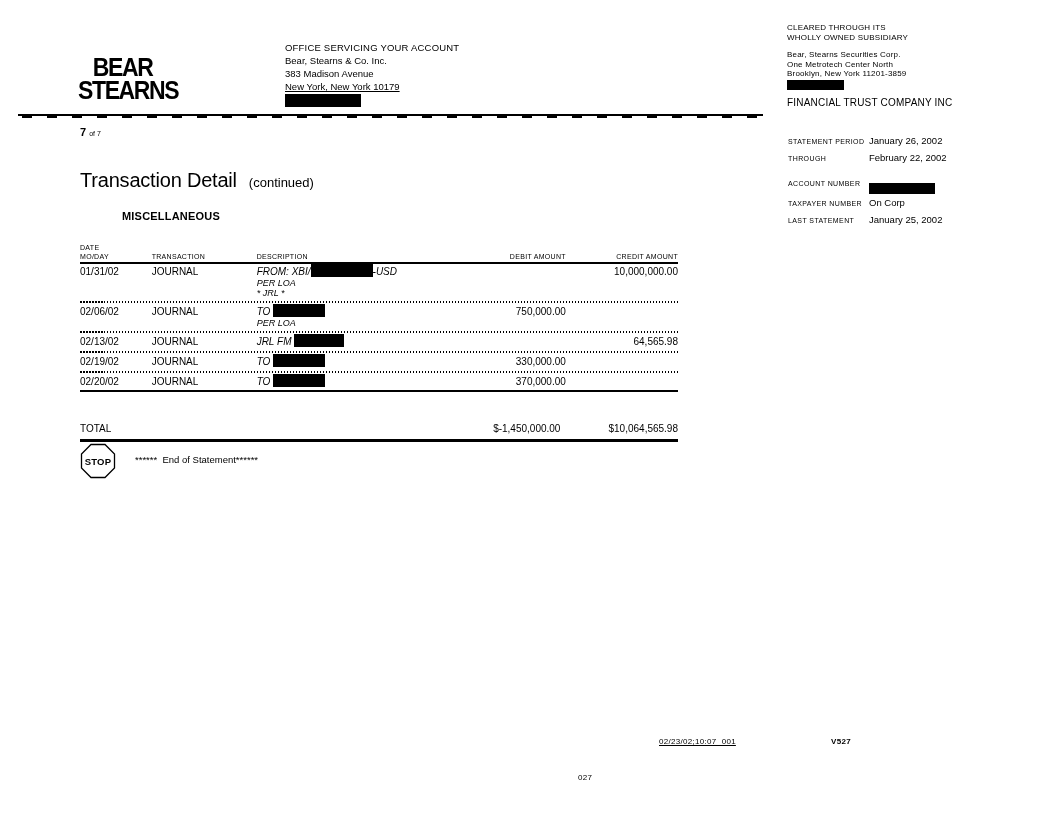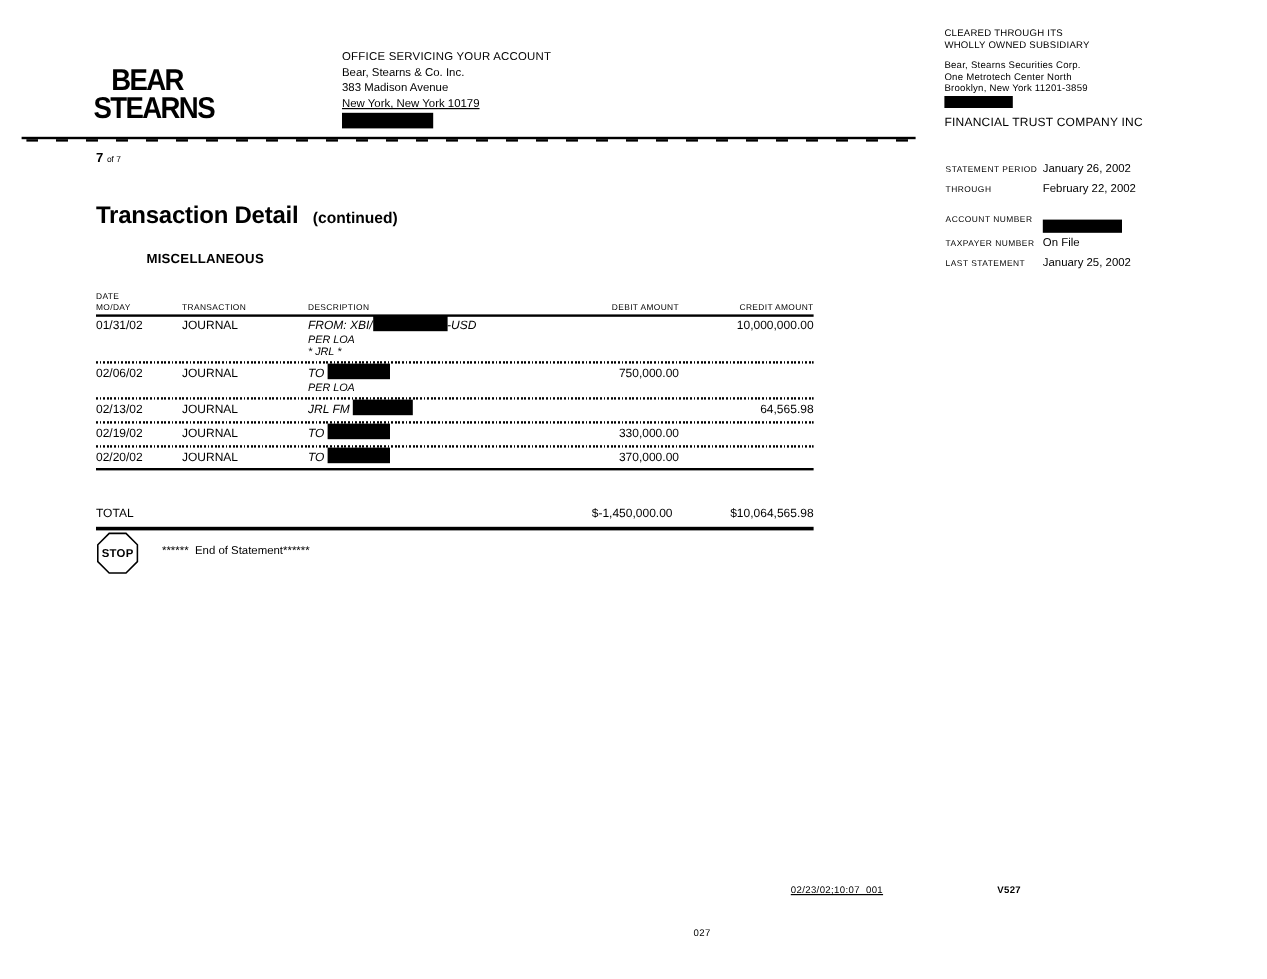--- a/index.html
+++ b/index.html
@@ -28,21 +28,21 @@
   
   .header-rule{left:18px;top:114px;width:745px;height:2px;background:#000;}
   .header-rule::after{content:"";position:absolute;top:2px;left:4px;right:0;height:2px;
     background:repeating-linear-gradient(90deg,#000 0 10px,transparent 10px 25px);}
 
   
   .pagenum{left:80px;top:126px;font-size:11px;font-weight:bold;}
   .pagenum .of{font-size:7px;font-weight:normal;margin-left:3px;}
 
   
-  .title{left:80px;top:169px;font-weight:bold;font-size:20px;letter-spacing:-.2px;}
+  .title{left:80px;top:169px;font-weight:normal;font-size:20px;letter-spacing:-.2px;}
   .title .cont{font-size:13px;margin-left:12px;letter-spacing:0;}
   .category{left:80px;top:210px;font-weight:bold;font-size:11px;letter-spacing:.2px;padding-left:42px;}
 
   
   .meta{left:788px;top:135px;}
   .meta .mrow{display:flex;align-items:baseline;height:17px;}
   .meta .mrow .lbl{width:81px;font-size:7px;letter-spacing:.4px;}
   .meta .mrow .val{font-size:9.5px;}
   .meta .gap{height:11px;}
   .meta .bar{width:66px;height:11px;background:#000;align-self:center;}
@@ -130,21 +130,21 @@
       <span class="lbl">THROUGH</span>
       <span class="val">February 22, 2002</span>
     </div>
     <div class="gap"></div>
     <div class="mrow">
       <span class="lbl">ACCOUNT NUMBER</span>
       <span class="bar"></span>
     </div>
     <div class="mrow">
       <span class="lbl">TAXPAYER NUMBER</span>
-      <span class="val">On File</span>
+      <span class="val">On Corp</span>
     </div>
     <div class="mrow">
       <span class="lbl">LAST STATEMENT</span>
       <span class="val">January 25, 2002</span>
     </div>
   </div>
 
   <div class="abs ttable">
     <div class="thead">
       <div class="trow">

